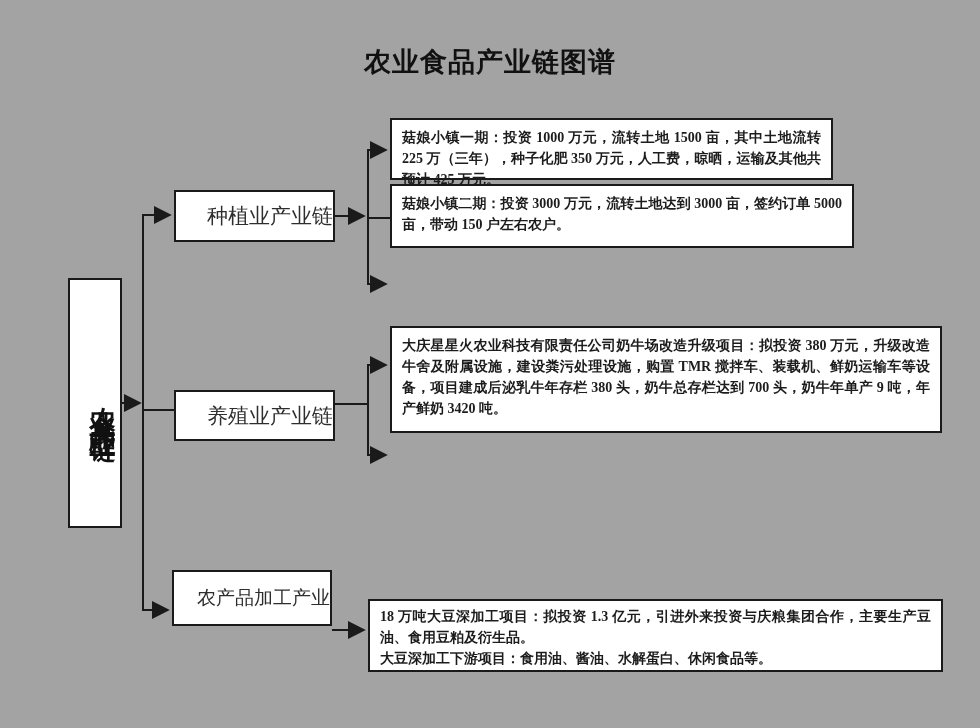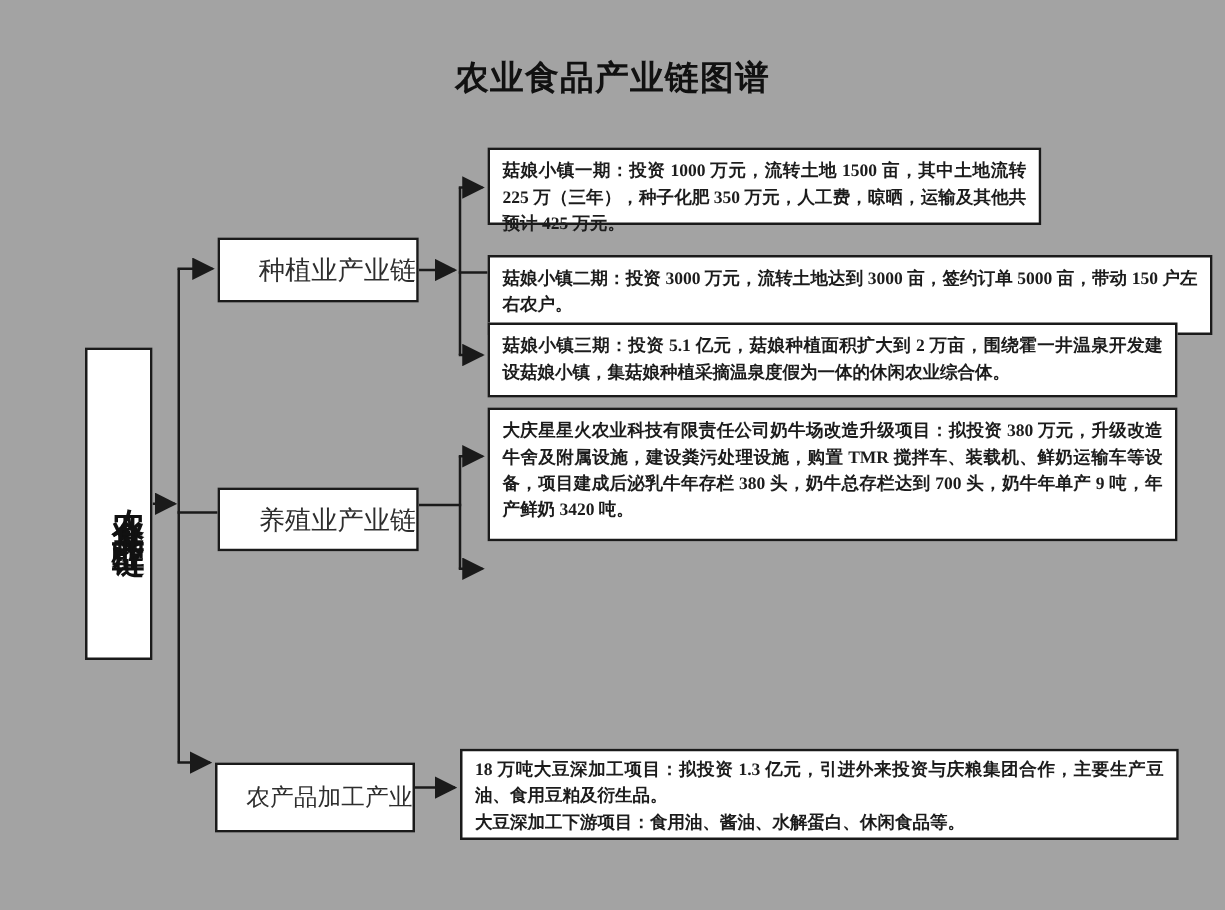--- a/index.html
+++ b/index.html
@@ -42,35 +42,35 @@
   #node-root .vlabel {
     writing-mode: vertical-rl;
     text-orientation: upright;
     font-weight: 700;
     font-size: 26px;
     letter-spacing: 5px;
     color: #111;
   }
   #node-planting  { left: 174px; top: 190px; width: 161px; height: 52px; font-size: 21px; }
   #node-breeding  { left: 174px; top: 390px; width: 161px; height: 51px; font-size: 21px; }
-  #node-processing{ left: 172px; top: 610px; width: 160px; height: 56px; font-size: 19px; }
+  #node-processing{ left: 172px; top: 570px; width: 160px; height: 56px; font-size: 19px; }
   .detail {
     position: absolute;
     border: 2px solid #1a1a1a;
     background: #ffffff;
     box-sizing: border-box;
     font-size: 14px;
     font-weight: 600;
     line-height: 21px;
     color: #1c1c1c;
     padding: 7px 10px 5px 10px;
     text-align: justify;
   }
   #detail-1 { left: 390px; top: 118px; width: 443px; height: 62px; }
-  #detail-2 { left: 390px; top: 204px; width: 580px; height: 64px; }
+  #detail-2 { left: 390px; top: 184px; width: 464px; height: 64px; }
   #detail-3 { left: 390px; top: 258px; width: 552px; height: 60px; }
   #detail-4 { left: 390px; top: 326px; width: 552px; height: 107px; }
   #detail-5 { left: 390px; top: 443px; width: 552px; height: 80px; }
   #detail-6 { left: 368px; top: 599px; width: 575px; height: 73px; padding-top: 5px; }
   #connectors {
     position: absolute;
     left: 0; top: 0;
     width: 980px; height: 728px;
     pointer-events: none;
   }
@@ -127,23 +127,20 @@
   </div>
 
   <div class="detail" id="detail-1">
     <div>菇娘小镇一期：投资 1000 万元，流转土地 1500 亩，其中土地流转 225 万（三年），种子化肥 350 万元，人工费，晾晒，运输及其他共预计 425 万元。</div>
   </div>
 
   <div class="detail" id="detail-2">
     <div>菇娘小镇二期：投资 3000 万元，流转土地达到 3000 亩，签约订单 5000 亩，带动 150 户左右农户。</div>
   </div>
 
-  <div class="detail" id="detail-3">
-    <div>菇娘小镇三期：投资 5.1 亿元，菇娘种植面积扩大到 2 万亩，围绕霍一井温泉开发建设菇娘小镇，集菇娘种植采摘温泉度假为一体的休闲农业综合体。</div>
-  </div>
 
   <div class="detail" id="detail-4">
     <div>大庆星星火农业科技有限责任公司奶牛场改造升级项目：拟投资 380 万元，升级改造牛舍及附属设施，建设粪污处理设施，购置 TMR 搅拌车、装载机、鲜奶运输车等设备，项目建成后泌乳牛年存栏 380 头，奶牛总存栏达到 700 头，奶牛年单产 9 吨，年产鲜奶 3420 吨。</div>
   </div>
 
 
   <div class="detail" id="detail-6">
     <div>18 万吨大豆深加工项目：拟投资 1.3 亿元，引进外来投资与庆粮集团合作，主要生产豆油、食用豆粕及衍生品。</div>
     <div>大豆深加工下游项目：食用油、酱油、水解蛋白、休闲食品等。</div>
   </div>

